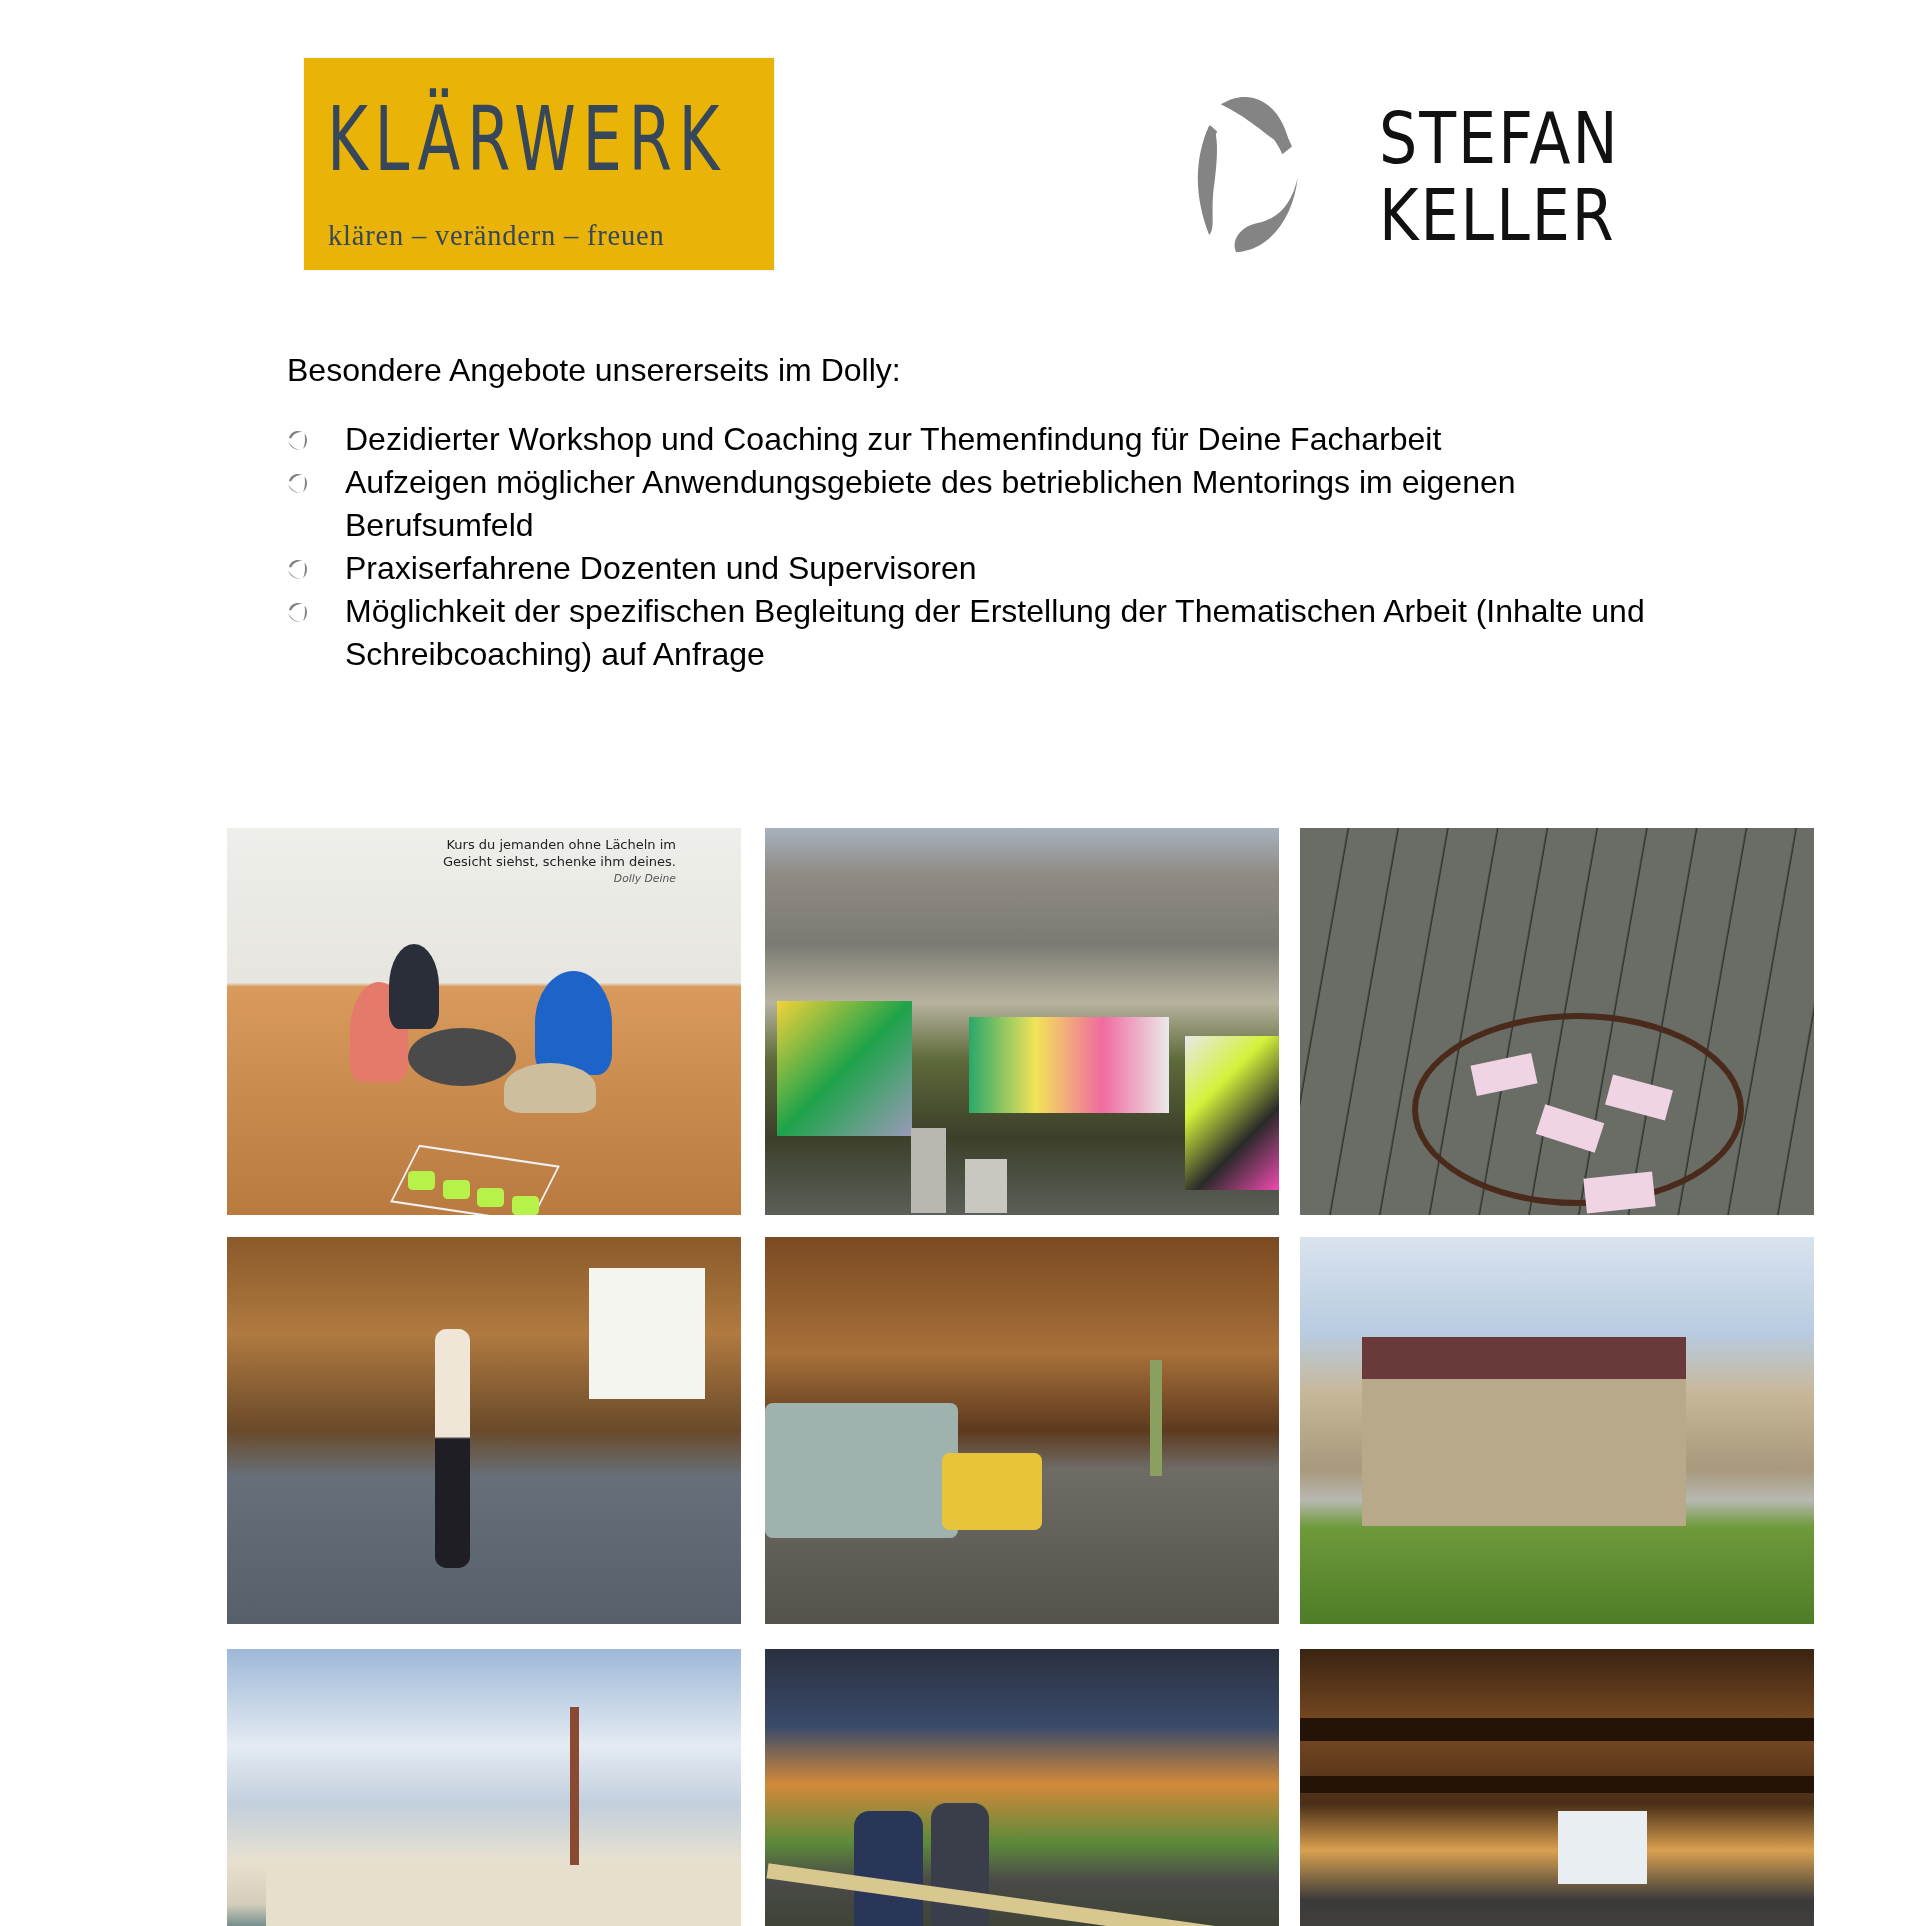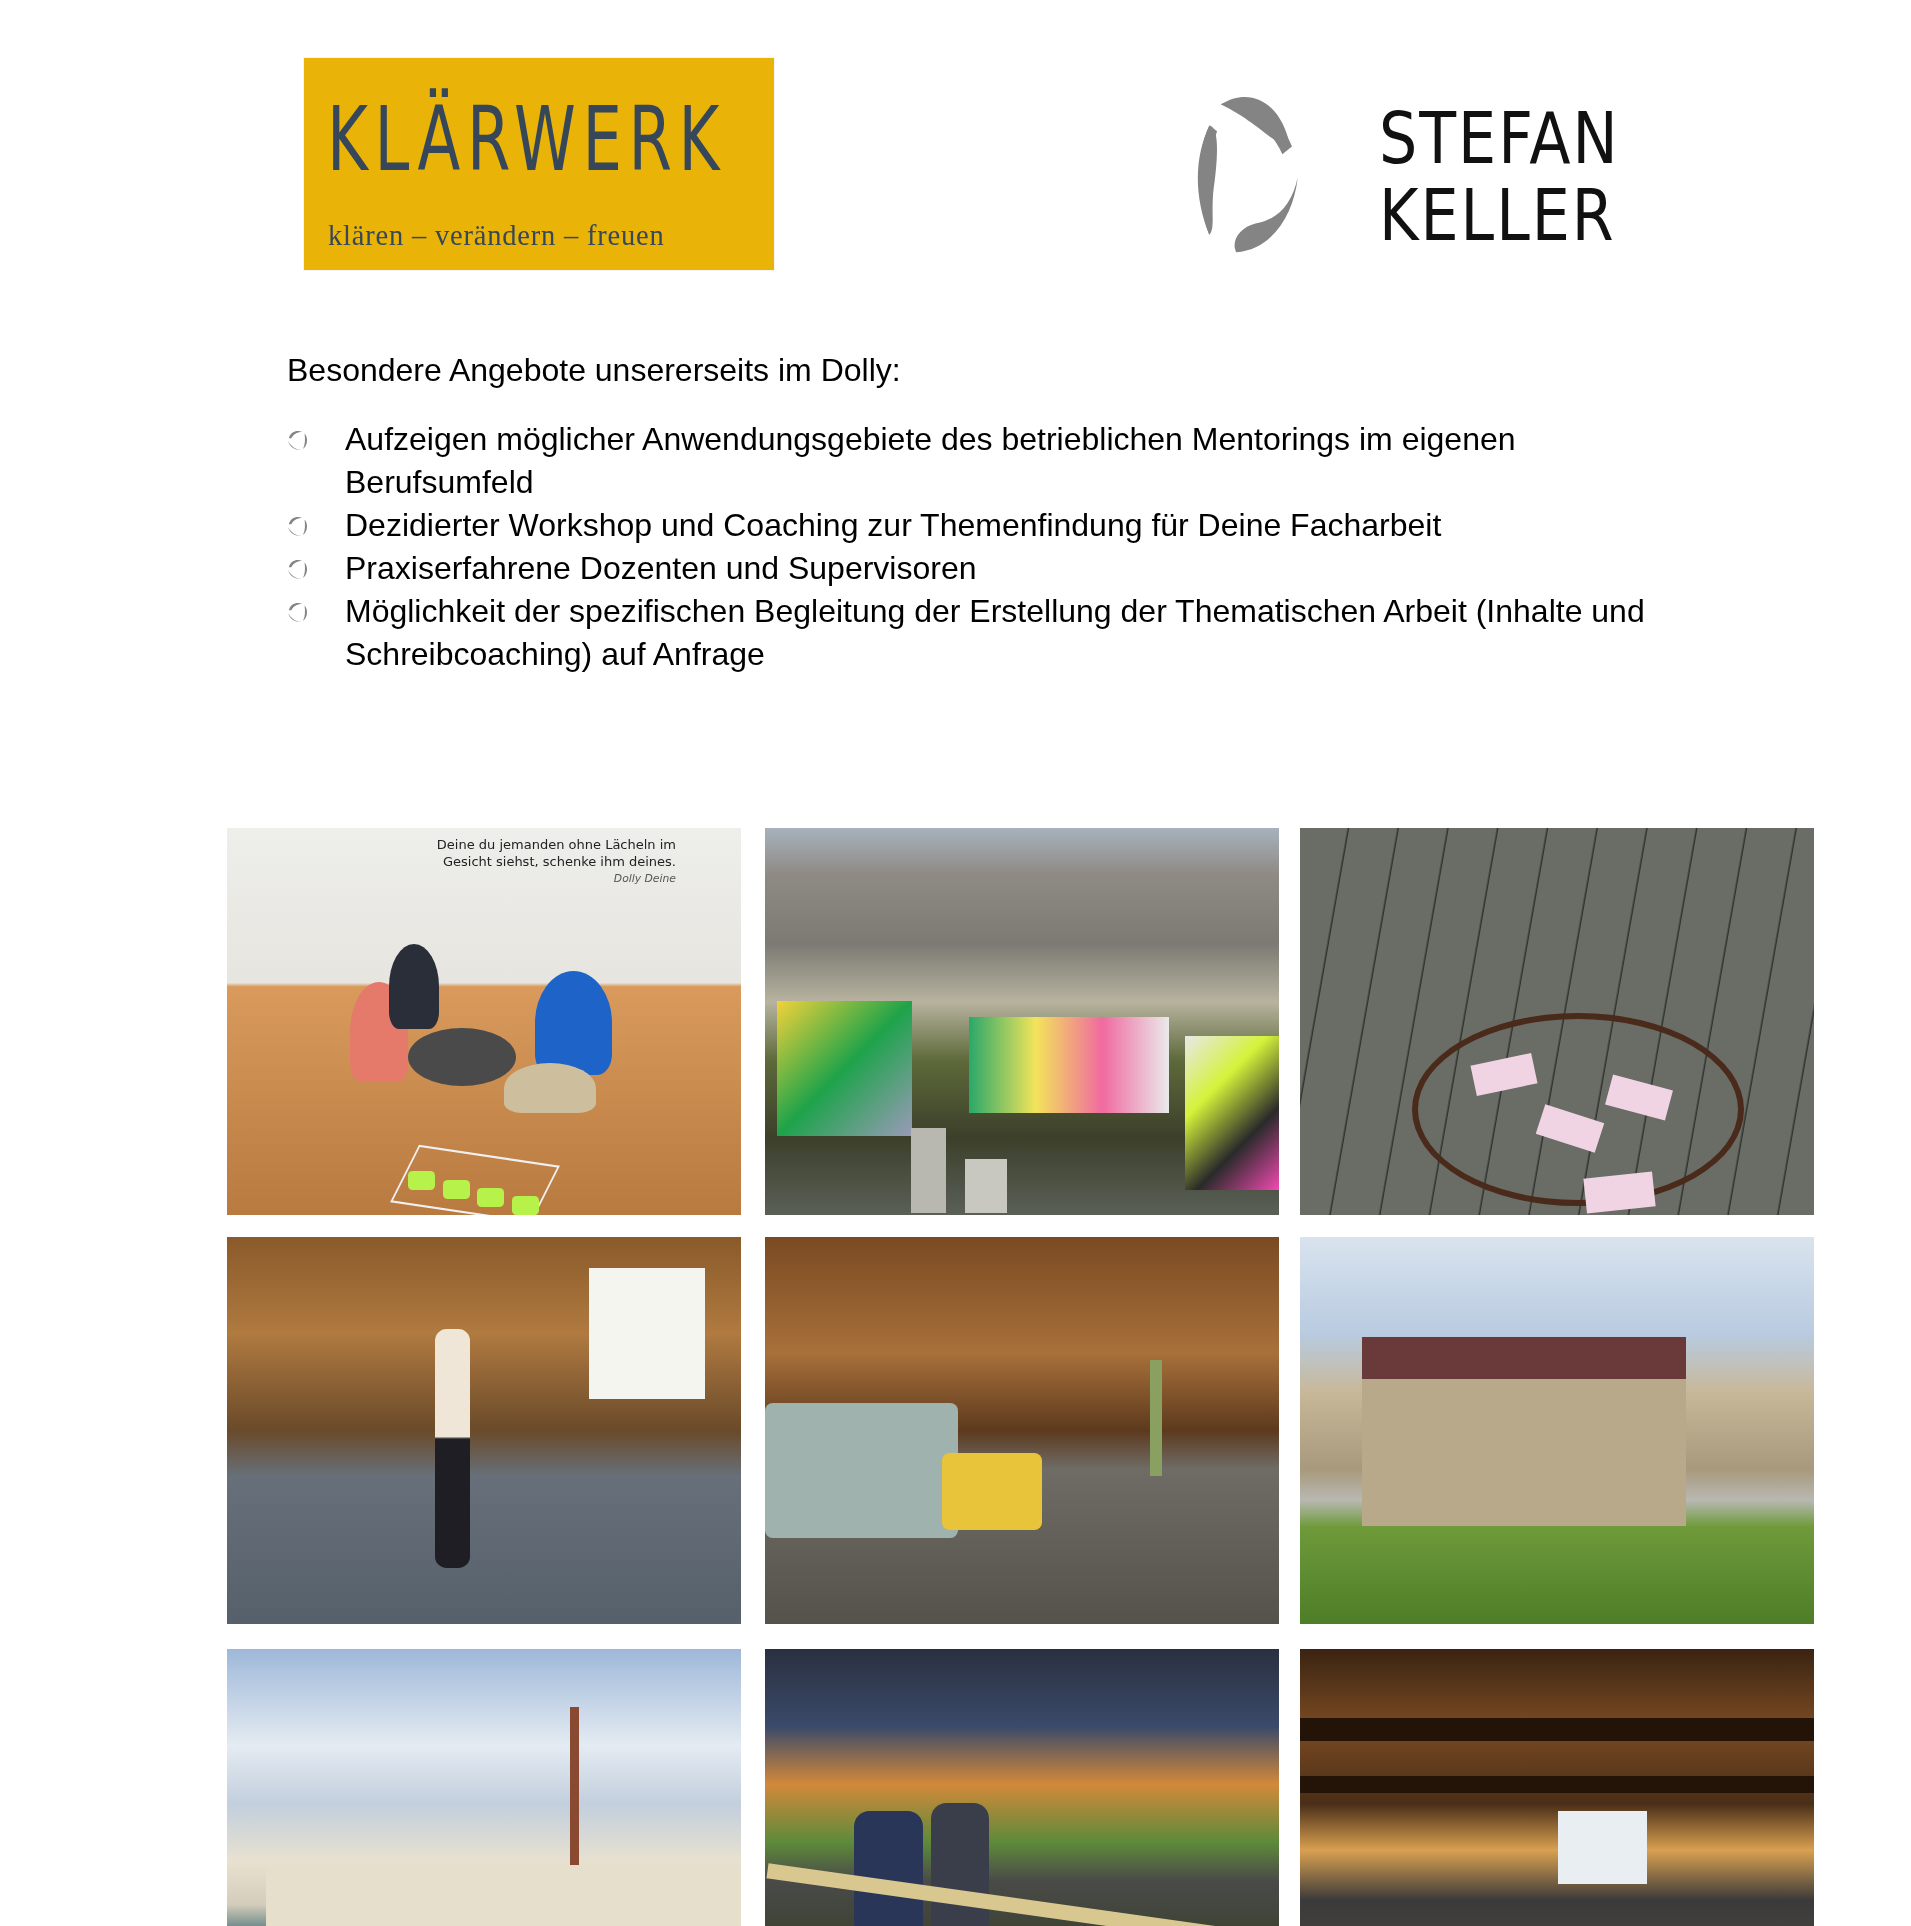--- a/index.html
+++ b/index.html
@@ -71,29 +71,29 @@
 
 <div id="intro-heading" class="abs body-text">Besondere Angebote unsererseits im Dolly:</div>
 
 <ul id="bullet-list" class="abs body-text">
   <li>
     <svg class="bullet-icon" viewBox="0 0 64 64">
       <path d="M10 26 C14 10 30 4 44 10 C34 10 22 14 16 26 Z" fill="#848484"></path>
       <path d="M50 14 C60 26 58 44 46 54 C52 42 52 28 50 14 Z" fill="#848484"></path>
       <path d="M8 34 C12 48 26 58 42 56 C30 56 18 50 8 34 Z" fill="#848484"></path>
     </svg>
-    <span>Aufzeigen möglicher Anwendungsgebiete des betrieblichen Mentorings im eigenen Berufsumfeld</span>
+    <span>Dezidierter Workshop und Coaching zur Themenfindung für Deine Facharbeit</span>
   </li>
   <li>
     <svg class="bullet-icon" viewBox="0 0 64 64">
       <path d="M10 26 C14 10 30 4 44 10 C34 10 22 14 16 26 Z" fill="#848484"></path>
       <path d="M50 14 C60 26 58 44 46 54 C52 42 52 28 50 14 Z" fill="#848484"></path>
       <path d="M8 34 C12 48 26 58 42 56 C30 56 18 50 8 34 Z" fill="#848484"></path>
     </svg>
-    <span>Dezidierter Workshop und Coaching zur Themenfindung für Deine Facharbeit</span>
+    <span>Aufzeigen möglicher Anwendungsgebiete des betrieblichen Mentorings im eigenen Berufsumfeld</span>
   </li>
   <li>
     <svg class="bullet-icon" viewBox="0 0 64 64">
       <path d="M10 26 C14 10 30 4 44 10 C34 10 22 14 16 26 Z" fill="#848484"></path>
       <path d="M50 14 C60 26 58 44 46 54 C52 42 52 28 50 14 Z" fill="#848484"></path>
       <path d="M8 34 C12 48 26 58 42 56 C30 56 18 50 8 34 Z" fill="#848484"></path>
     </svg>
     <span>Praxiserfahrene Dozenten und Supervisoren</span>
   </li>
   <li>
@@ -101,21 +101,21 @@
       <path d="M10 26 C14 10 30 4 44 10 C34 10 22 14 16 26 Z" fill="#848484"></path>
       <path d="M50 14 C60 26 58 44 46 54 C52 42 52 28 50 14 Z" fill="#848484"></path>
       <path d="M8 34 C12 48 26 58 42 56 C30 56 18 50 8 34 Z" fill="#848484"></path>
     </svg>
     <span>Möglichkeit der spezifischen Begleitung der Erstellung der Thematischen Arbeit (Inhalte und Schreibcoaching) auf Anfrage</span>
   </li>
 </ul>
 
 <div id="photo-1" class="photo">
   <div class="wall-quote">
-    <div>Deine du jemanden ohne Lächeln im</div>
+    <div>Kurs du jemanden ohne Lächeln im</div>
     <div>Gesicht siehst, schenke ihm deines.</div>
     <div class="author">Dolly Deine</div>
   </div>
 
   <div class="person" style="left:181px;top:200px;width:108px;height:58px;background:#4a4a4a;border-radius:50%;"></div>
   <div class="person" style="left:123px;top:154px;width:58px;height:100px;background:#e57a6a;"></div>
   <div class="person" style="left:162px;top:116px;width:50px;height:85px;background:#2a2e38;"></div>
   <div class="person" style="left:308px;top:143px;width:77px;height:104px;background:#1e63c8;"></div>
   <div class="person" style="left:277px;top:235px;width:92px;height:50px;background:#cdbf9e;"></div>
   <div style="position:absolute;left:173px;top:327px;width:146px;height:54px;border:2.3px solid #f0f0f0;transform:skewX(-20deg) rotate(8deg);"></div>

